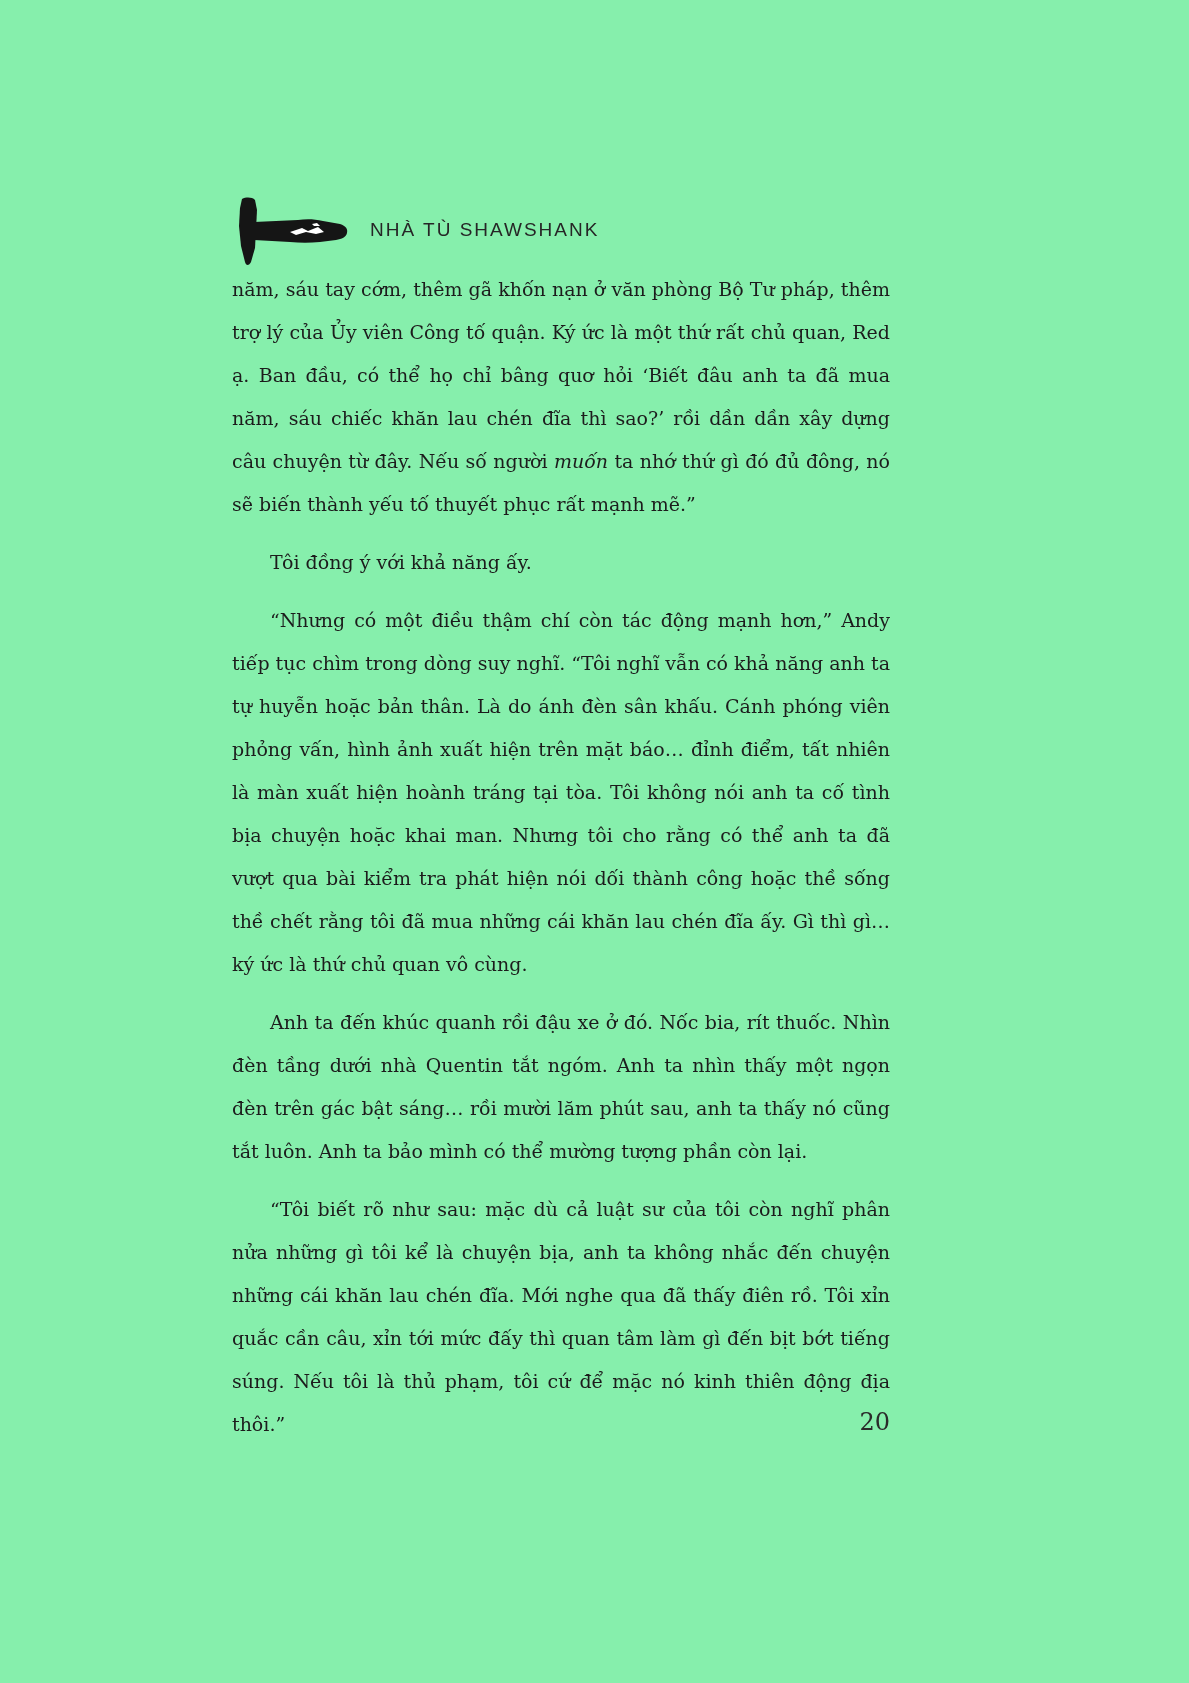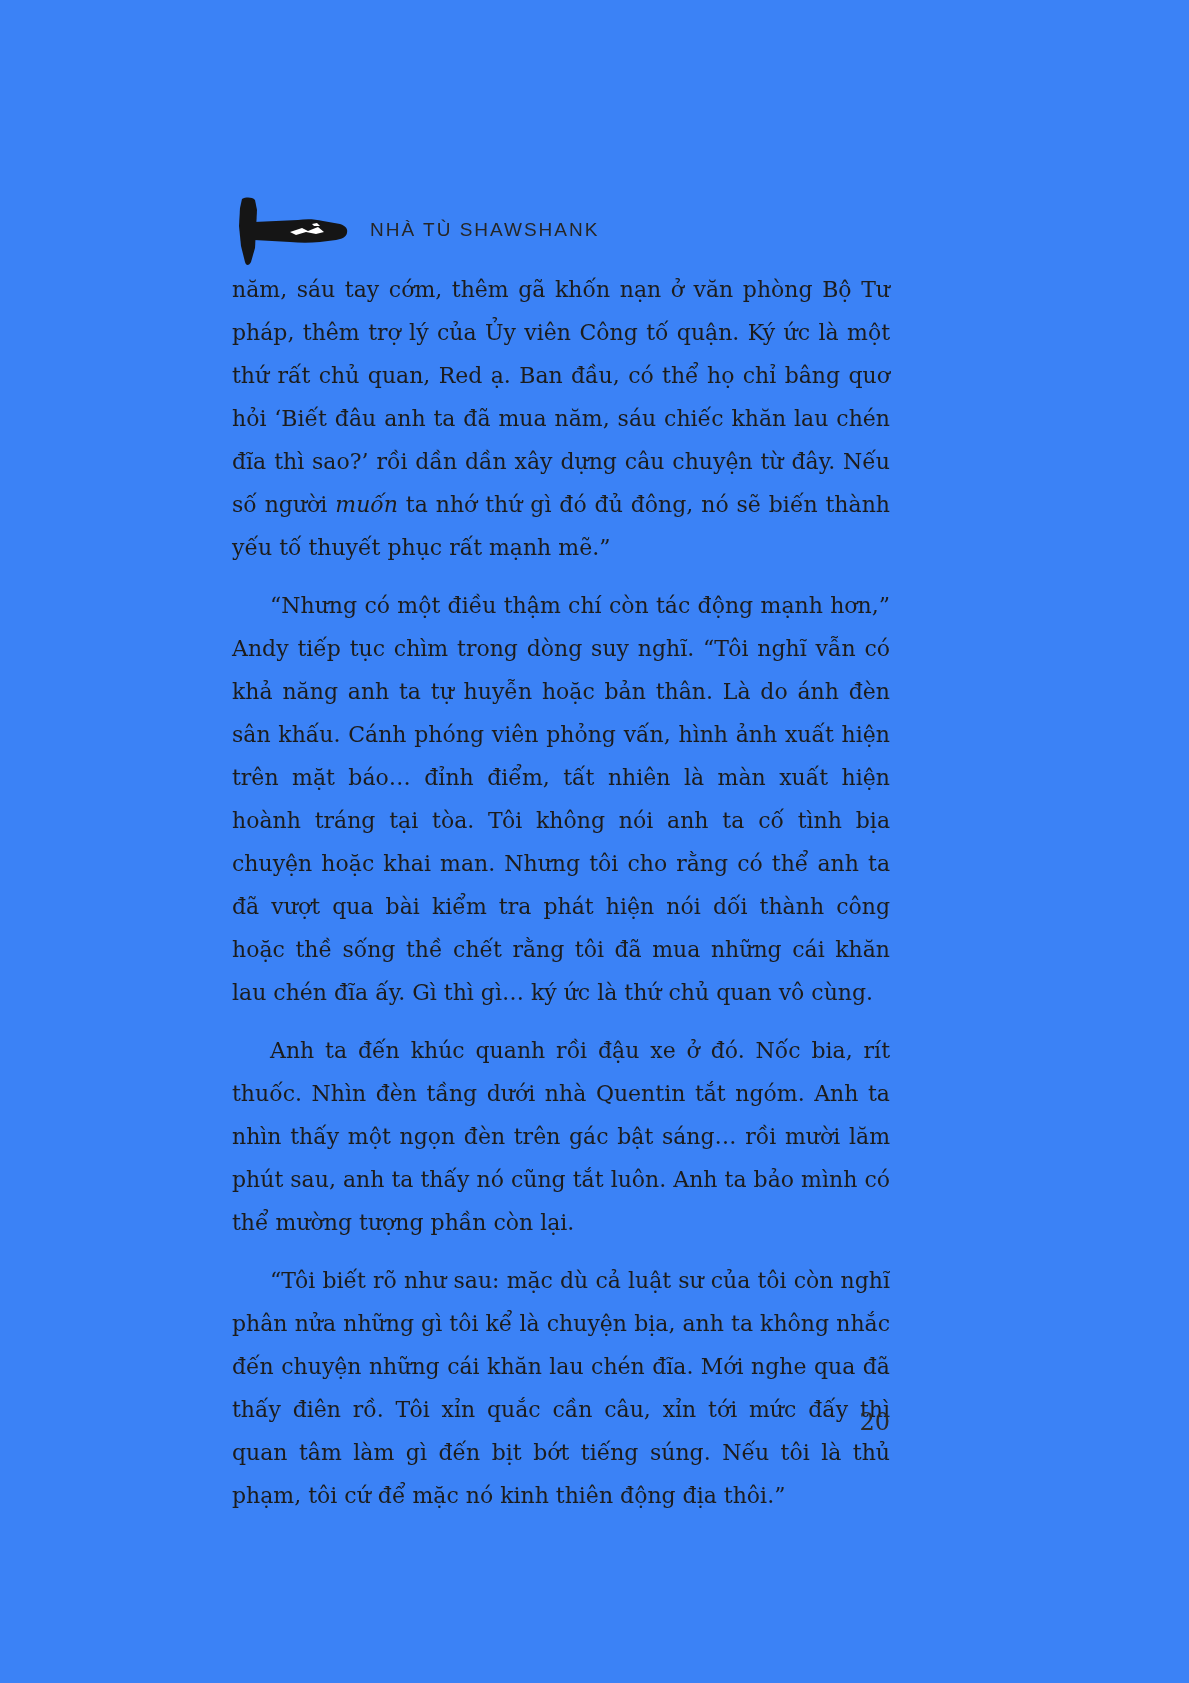--- a/index.html
+++ b/index.html
@@ -2,21 +2,21 @@
 <html><head>
 <meta charset="utf-8">
 <style>
   * { margin: 0; padding: 0; box-sizing: border-box; }
   html, body { background: #e8e8e8; }
   .page {
     position: relative;
     width: 1189px;
     height: 1683px;
     margin: 0 auto;
-    background: #3b82f6;
+    background: #86efac;
     color: #1b1b1b;
     overflow: hidden;
   }
   .chapter-header {
     position: absolute;
     top: 196px;
     left: 228px;
     display: flex;
     align-items: center;
   }
@@ -36,21 +36,21 @@
     white-space: nowrap;
   }
   .body-text {
     position: absolute;
     top: 268px;
     left: 232px;
     width: 658px;
   }
   .para {
     font-family: "DejaVu Serif", "Liberation Serif", serif;
-    font-size: 22px;
+    font-size: 19px;
     line-height: 43px;
     text-align: justify;
     color: #1c1c1c;
     margin-bottom: 15px;
   }
   .para.indent { text-indent: 38px; }
   .para .italic { font-style: italic; }
   .page-number {
     position: absolute;
     top: 1408px;
@@ -75,20 +75,21 @@
       <path d="M26 26 L70 24 C78 23, 86 23, 95 25 L112 28 C118 30, 120 33, 119 37 C118 41, 114 43, 108 44 L92 46 C82 47, 72 47, 62 46 L26 44 Z" fill="#151515"></path>
 
       <path d="M62 36 L74 32 L80 35 L90 31 L96 36 L88 38 L78 36 L68 39 Z" fill="#fefefe"></path>
       <path d="M84 28 L89 27 L92 30 L86 30 Z" fill="#fefefe"></path>
     </svg>
     <div class="chapter-title">NHÀ TÙ SHAWSHANK</div>
   </div>
 
   <div class="body-text">
       <p class="para"><span>năm, sáu tay cớm, thêm gã khốn nạn ở văn phòng Bộ Tư pháp, thêm trợ lý của Ủy viên Công tố quận. Ký ức là một thứ rất chủ quan, Red ạ. Ban đầu, có thể họ chỉ bâng quơ hỏi ‘Biết đâu anh ta đã mua năm, sáu chiếc khăn lau chén đĩa thì sao?’ rồi dần dần xây dựng câu chuyện từ đây. Nếu số người </span><span class="italic">muốn</span><span> ta nhớ thứ gì đó đủ đông, nó sẽ biến thành yếu tố thuyết phục rất mạnh mẽ.”</span></p>
+      <p class="para indent"><span>Tôi đồng ý với khả năng ấy.</span></p>
       <p class="para indent"><span>“Nhưng có một điều thậm chí còn tác động mạnh hơn,” Andy tiếp tục chìm trong dòng suy nghĩ. “Tôi nghĩ vẫn có khả năng anh ta tự huyễn hoặc bản thân. Là do ánh đèn sân khấu. Cánh phóng viên phỏng vấn, hình ảnh xuất hiện trên mặt báo… đỉnh điểm, tất nhiên là màn xuất hiện hoành tráng tại tòa. Tôi không nói anh ta cố tình bịa chuyện hoặc khai man. Nhưng tôi cho rằng có thể anh ta đã vượt qua bài kiểm tra phát hiện nói dối thành công hoặc thề sống thề chết rằng tôi đã mua những cái khăn lau chén đĩa ấy. Gì thì gì… ký ức là thứ chủ quan vô cùng.</span></p>
       <p class="para indent"><span>Anh ta đến khúc quanh rồi đậu xe ở đó. Nốc bia, rít thuốc. Nhìn đèn tầng dưới nhà Quentin tắt ngóm. Anh ta nhìn thấy một ngọn đèn trên gác bật sáng… rồi mười lăm phút sau, anh ta thấy nó cũng tắt luôn. Anh ta bảo mình có thể mường tượng phần còn lại.</span></p>
       <p class="para indent"><span>“Tôi biết rõ như sau: mặc dù cả luật sư của tôi còn nghĩ phân nửa những gì tôi kể là chuyện bịa, anh ta không nhắc đến chuyện những cái khăn lau chén đĩa. Mới nghe qua đã thấy điên rồ. Tôi xỉn quắc cần câu, xỉn tới mức đấy thì quan tâm làm gì đến bịt bớt tiếng súng. Nếu tôi là thủ phạm, tôi cứ để mặc nó kinh thiên động địa thôi.”</span></p>
     </div>
 
   <div class="page-number">20</div>
 
 </div>
 
 </body></html>

